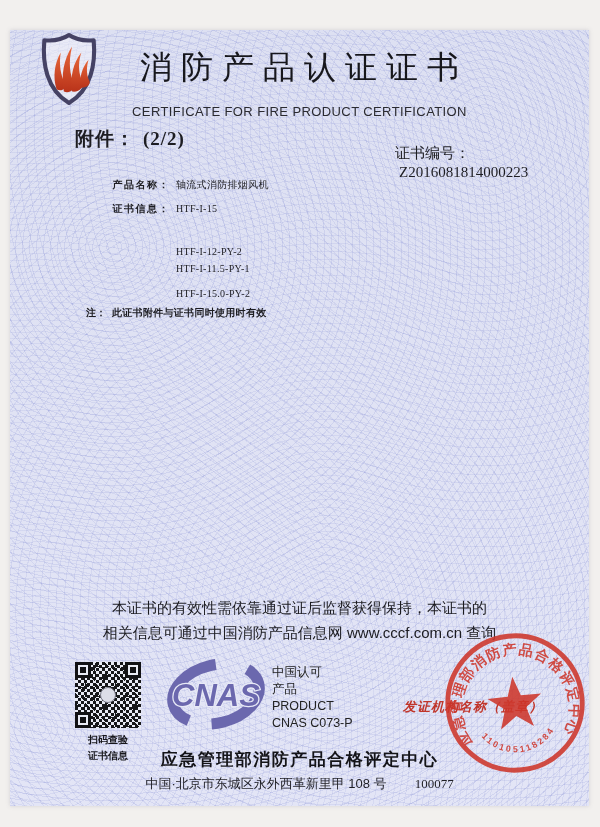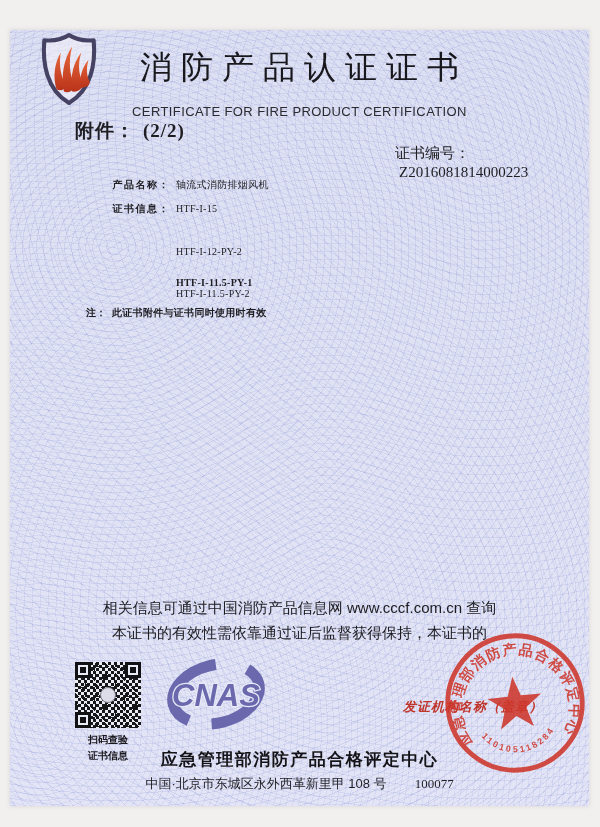--- a/index.html
+++ b/index.html
@@ -24,21 +24,21 @@
   }
   .logo { position:absolute; left:26px; top:2px; width:66px; height:74px; }
   .title-cn {
     position:absolute; left:0; top:16px; width:100%; text-align:center;
     font-size:32px; font-weight:normal; letter-spacing:9px; text-indent:9px; color:#17171c;
   }
   .title-en {
     position:absolute; left:0; top:52px; width:100%; text-align:center;
     font-size:13px; letter-spacing:0.4px; color:#2a2a30;margin-top:22px;
   }
-  .attach { position:absolute; left:65px; top:88px; font-size:19px; font-weight:bold; letter-spacing:1px; }
+  .attach { position:absolute; left:65px; top:96px; font-size:19px; font-weight:bold; letter-spacing:1px; }
   .attach .num { font-weight:bold; margin-left:8px; font-family:"Liberation Serif","DejaVu Serif",serif; }
   .certno { position:absolute; left:345px; top:114px; font-size:15px;margin-left:40px; }
   .certno .v { font-family:"Liberation Serif","DejaVu Serif",serif; margin-left:4px; }
   .frow { position:absolute; left:60px; display:flex; font-size:10px; line-height:18px; }
   .flabel { width:100px; text-align:right; font-weight:bold; letter-spacing:1.5px; flex:none; }
   .fvalue { margin-left:6px; font-family:"Liberation Serif","DejaVu Serif",serif; letter-spacing:0.3px; }
   .fvalue.cn { font-family:"Liberation Sans","DejaVu Sans",sans-serif; }
   .note-row { font-weight:bold; }
   .note-row .fvalue { font-weight:bold; font-family:"Liberation Sans","DejaVu Sans",sans-serif; }
   .notice { position:absolute; left:0; top:565px; width:100%; text-align:center; font-size:15px; line-height:25px; color:#1b1b20; }
@@ -105,36 +105,36 @@
     <span class="fvalue cn">轴流式消防排烟风机</span>
   </div>
   <div class="frow" style="top:170px;">
     <span class="flabel">证书信息：</span>
     <span class="fvalue">HTF-I-15</span>
   </div>
   <div class="frow" style="top:213px;">
     <span class="flabel"></span>
     <span class="fvalue">HTF-I-12-PY-2</span>
   </div>
-  <div class="frow" style="top:244px;font-weight:bold;">
+  <div class="frow" style="top:230px;">
     <span class="flabel"></span>
     <span class="fvalue">HTF-I-11.5-PY-1</span>
   </div>
   <div class="frow" style="top:255px;">
     <span class="flabel"></span>
-    <span class="fvalue">HTF-I-11.5-PY-2</span>
+    <span class="fvalue">HTF-I-15.0-PY-2</span>
   </div>
   <div class="frow note-row" style="top:274px; left:38px;">
     <span class="flabel" style="width:58px; letter-spacing:0;">注：</span>
     <span class="fvalue">此证书附件与证书同时使用时有效</span>
   </div>
 
   <div class="notice">
+    <div>本证书的有效性需依靠通过证后监督获得保持，本证书的</div>
     <div>相关信息可通过中国消防产品信息网 www.cccf.com.cn 查询</div>
-    <div>本证书的有效性需依靠通过证后监督获得保持，本证书的</div>
   </div>
 
   <div class="qr">
     <div class="finder tl">
         <div></div>
       </div>
     <div class="finder tr">
         <div></div>
       </div>
     <div class="finder bl">
@@ -144,20 +144,26 @@
   </div>
   <div class="qr-caption">
     <div>扫码查验</div>
     <div>证书信息</div>
   </div>
 
   <svg class="cnas-logo" viewBox="0 0 100 72">
     <ellipse cx="50" cy="36" rx="44" ry="29" fill="none" stroke="#6b68ae" stroke-width="11" pathLength="100" stroke-dasharray="38 10 38 14" stroke-dashoffset="8" transform="rotate(-14 50 36)"></ellipse>
     <text x="50" y="48" text-anchor="middle" font-size="31" font-weight="bold" font-style="italic" font-family="Liberation Sans, DejaVu Sans, sans-serif" fill="#6b68ae" stroke="#e7e9f6" stroke-width="2.5" paint-order="stroke" letter-spacing="0">CNAS</text>
   </svg>
+  <div class="cnas-text">
+    <div>中国认可</div>
+    <div>产品</div>
+    <div>PRODUCT</div>
+    <div>CNAS C073-P</div>
+  </div>
 
   <div class="issuer-note">发证机构名称（盖章）</div>
 
   <svg class="stamp" viewBox="0 0 150 150">
     <defs>
       <path id="ringPath" d="M26,108 A56,56 0 1 1 124,108" fill="none"></path>
       <path id="serialPath" d="M32,96 A46,46 0 0 0 118,96" fill="none"></path>
     </defs>
     <circle cx="75" cy="75" r="69" fill="none" stroke="#ce362b" stroke-width="5"></circle>
     <polygon fill="#ce362b" points="75,48 81.8,67.7 102.6,68 85.9,80.6 92,100.5 75,88.5 58,100.5 64.1,80.6 47.4,68 68.2,67.7"></polygon>

